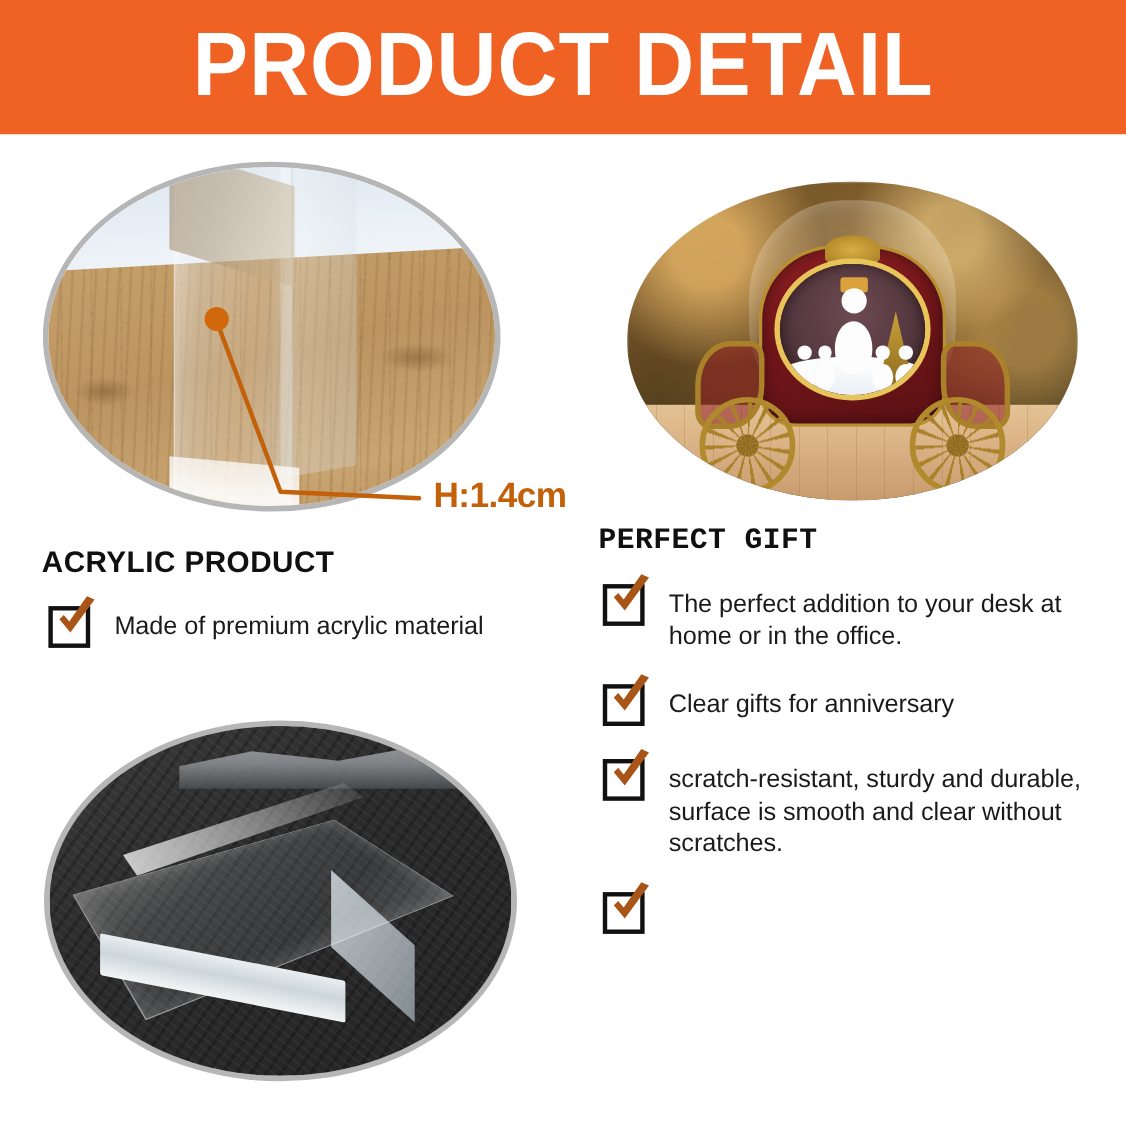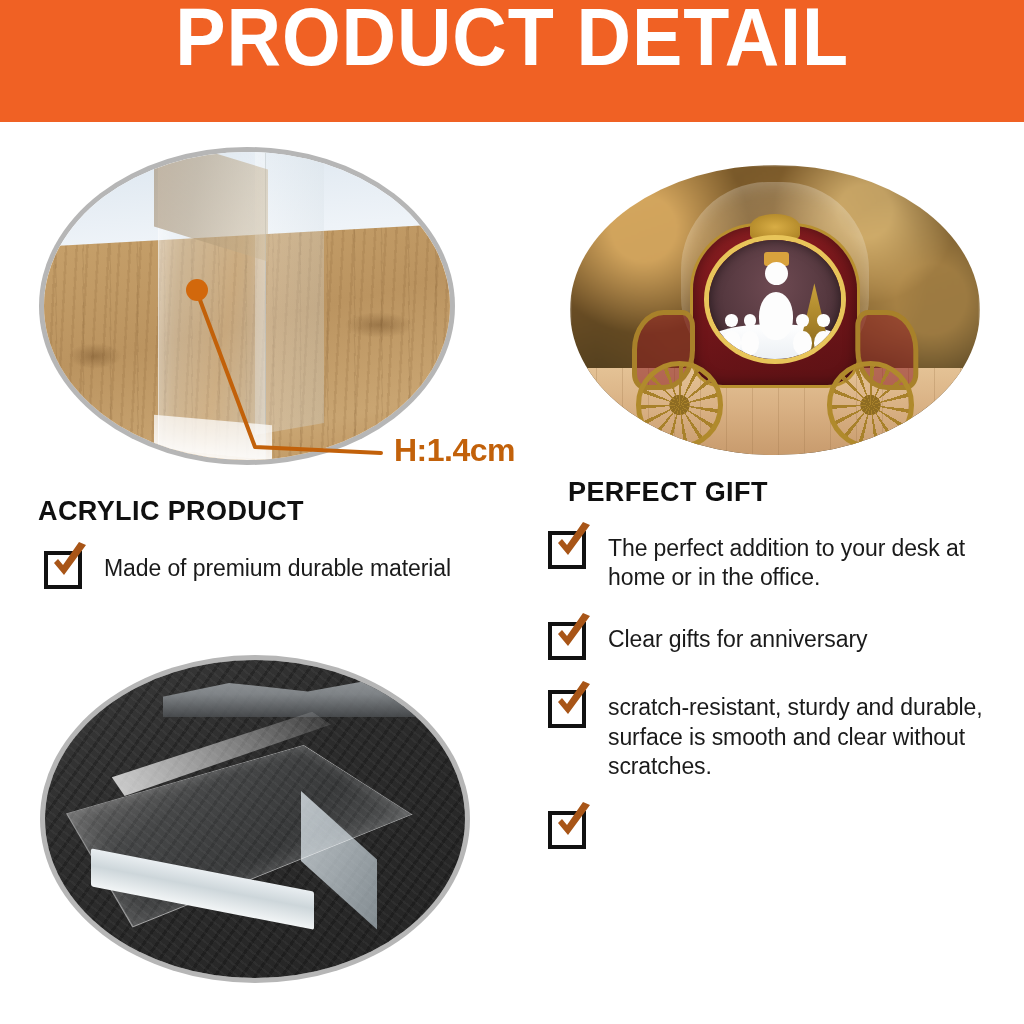--- a/index.html
+++ b/index.html
@@ -16,20 +16,21 @@
   }
 
   
   .header-banner {
     position: absolute;
     left: 0; top: 0;
     width: 1024px;
     height: 122px;
     background: #F06124;
     display: flex;
+    align-items: center;
     justify-content: center;
   }
   .header-title {
     color: #ffffff;
     font-family: "Liberation Sans Narrow", "Liberation Sans", sans-serif;
     font-weight: bold;
     font-size: 82px;
     letter-spacing: 1px;
     line-height: 1;
     transform: scaleX(0.92);
@@ -271,21 +272,21 @@
   
   .section-heading {
     position: absolute;
     font-weight: bold;
     font-size: 27px;
     letter-spacing: 0.4px;
     color: #101010;
     white-space: nowrap;
   }
   #heading-acrylic { left: 38px; top: 496px; }
-  #heading-gift    { left: 568px; top: 477px; }
+  #heading-gift    { left: 544px; top: 477px; font-family: Liberation Mono, monospace; }
 
   .feature-list { position: absolute; }
   #list-acrylic { left: 44px; top: 545px; width: 470px; }
   #list-gift    { left: 548px; top: 525px; width: 460px; }
 
   .feature-item {
     display: flex;
     align-items: flex-start;
     margin-bottom: 24px;
   }
@@ -396,21 +397,21 @@
 <div class="section-heading" id="heading-acrylic">ACRYLIC PRODUCT</div>
 
 <div class="feature-list" id="list-acrylic">
   <div class="feature-item">
     <span class="checkbox-icon">
       <span class="box"></span>
       <svg class="tick" viewBox="0 0 44 44">
         <path d="M8 22 L18 34 L40 4 L33 1 L17 24 L12 18 Z" fill="#A85517"></path>
       </svg>
     </span>
-    <span class="feature-text">Made of premium durable material</span>
+    <span class="feature-text">Made of premium acrylic material</span>
   </div>
 </div>
 
 <div class="section-heading" id="heading-gift">PERFECT GIFT</div>
 
 <div class="feature-list" id="list-gift">
 
   <div class="feature-item">
     <span class="checkbox-icon">
       <span class="box"></span>

